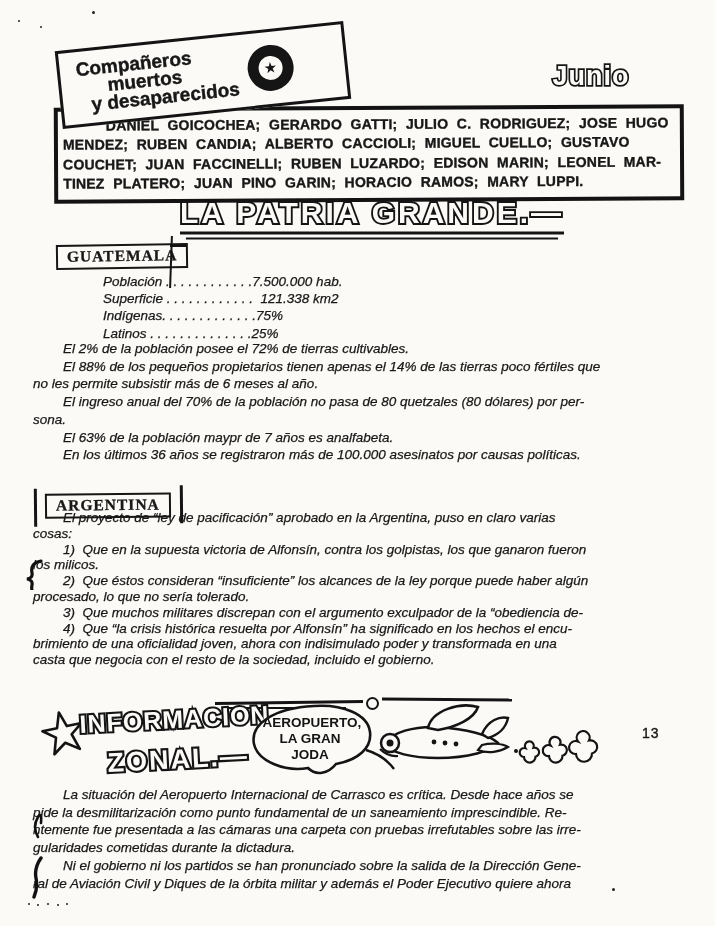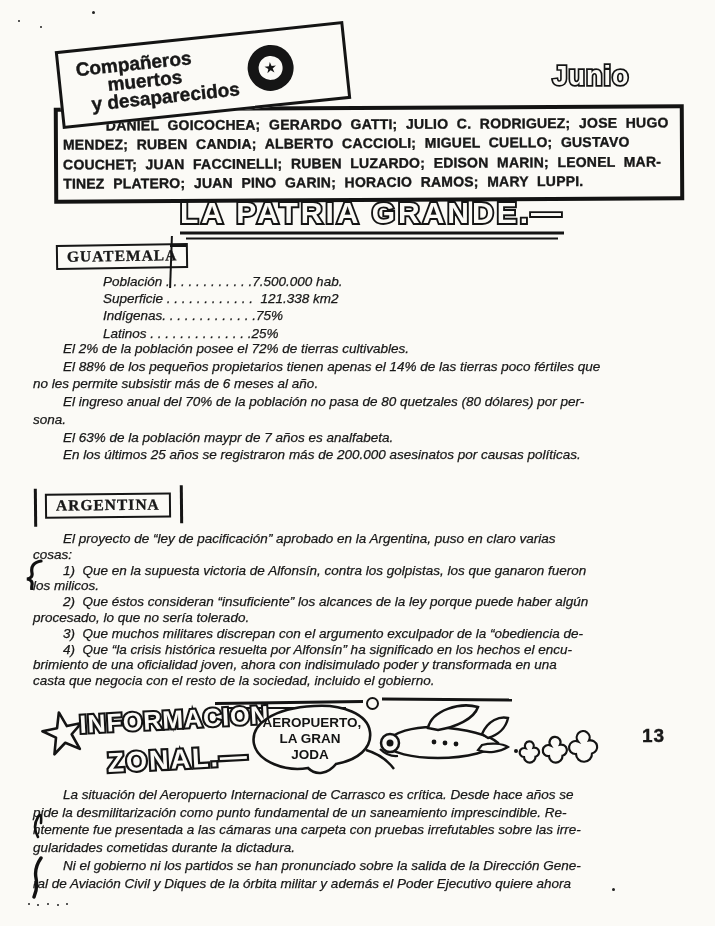--- a/index.html
+++ b/index.html
@@ -25,21 +25,21 @@
              transform:rotate(-0.3deg);padding:5px 5px;font-weight:bold;font-size:14px;
              line-height:19.3px;letter-spacing:0.2px;word-spacing:4.5px;
              -webkit-text-stroke:0.35px #131313;}
   
   .sec-box{display:inline-block;border:2.5px solid #161616;padding:1px 9px 2px 9px;
            font-family:"Liberation Serif","DejaVu Serif",serif;font-weight:bold;
            font-size:15.5px;letter-spacing:1px;background:#fbfaf6;
            -webkit-text-stroke:0.3px #161616;}
   .rule{background:#141414;}
   .divider-circle{width:9px;height:9px;border:2.5px solid #141414;border-radius:50%;background:#fbfaf6;}
-  .pagenum{font-size:19px;font-weight:bold;letter-spacing:1px;-webkit-text-stroke:0.4px #181818;}
+  .pagenum{font-size:14px;font-weight:normal;letter-spacing:1px;-webkit-text-stroke:0.4px #181818;}
   .speck{width:3px;height:3px;border-radius:50%;background:#222;}
   svg text{font-family:"Liberation Sans","DejaVu Sans",sans-serif;}
 </style>
 </head>
 <body>
 
 <div class="page">
 
   <div class="abs speck" style="left:92px;top:11px;"></div>
   <div class="abs speck" style="left:18px;top:20px;width:2px;height:2px;"></div>
@@ -87,30 +87,30 @@
     </div>
 
   <div class="abs body-text" style="left:33px;top:340px;width:662px;">
 
   <div class="t-line">        El 2% de la población posee el 72% de tierras cultivables.</div>
       <div class="t-line">        El 88% de los pequeños propietarios tienen apenas el 14% de las tierras poco fértiles que</div>
       <div class="t-line">no les permite subsistir más de 6 meses al año.</div>
       <div class="t-line">        El ingreso anual del 70% de la población no pasa de 80 quetzales (80 dólares) por per-</div>
       <div class="t-line">sona.</div>
       <div class="t-line">        El 63% de la población maypr de 7 años es analfabeta.</div>
-      <div class="t-line">        En los últimos 25 años se registraron más de 200.000 asesinatos por causas políticas.</div>
+      <div class="t-line">        En los últimos 36 años se registraron más de 100.000 asesinatos por causas políticas.</div>
     </div>
 
   <div class="abs" style="left:34px;top:486px;width:160px;height:42px;transform:rotate(-0.6deg);">
     <div class="abs rule" style="left:0;top:2px;width:3px;height:38px;"></div>
     <div class="abs sec-box" style="left:11px;top:7px;">ARGENTINA</div>
     <div class="abs rule" style="left:146px;top:0;width:3px;height:38px;"></div>
   </div>
 
-  <div class="abs body-text" style="left:33px;top:531px;width:662px;line-height:15.8px;">
+  <div class="abs body-text" style="left:33px;top:510px;width:662px;line-height:15.8px;">
 
   <div class="t-line">        El proyecto de “ley de pacificación” aprobado en la Argentina, puso en claro varias</div>
       <div class="t-line">cosas:</div>
       <div class="t-line">        1)  Que en la supuesta victoria de Alfonsín, contra los golpistas, los que ganaron fueron</div>
       <div class="t-line">los milicos.</div>
       <div class="t-line">        2)  Que éstos consideran “insuficiente” los alcances de la ley porque puede haber algún</div>
       <div class="t-line">procesado, lo que no sería tolerado.</div>
       <div class="t-line">        3)  Que muchos militares discrepan con el argumento exculpador de la “obediencia de-</div>
       <div class="t-line">        4)  Que “la crisis histórica resuelta por Alfonsín” ha significado en los hechos el encu-</div>
       <div class="t-line">brimiento de una oficialidad joven, ahora con indisimulado poder y transformada en una</div>

